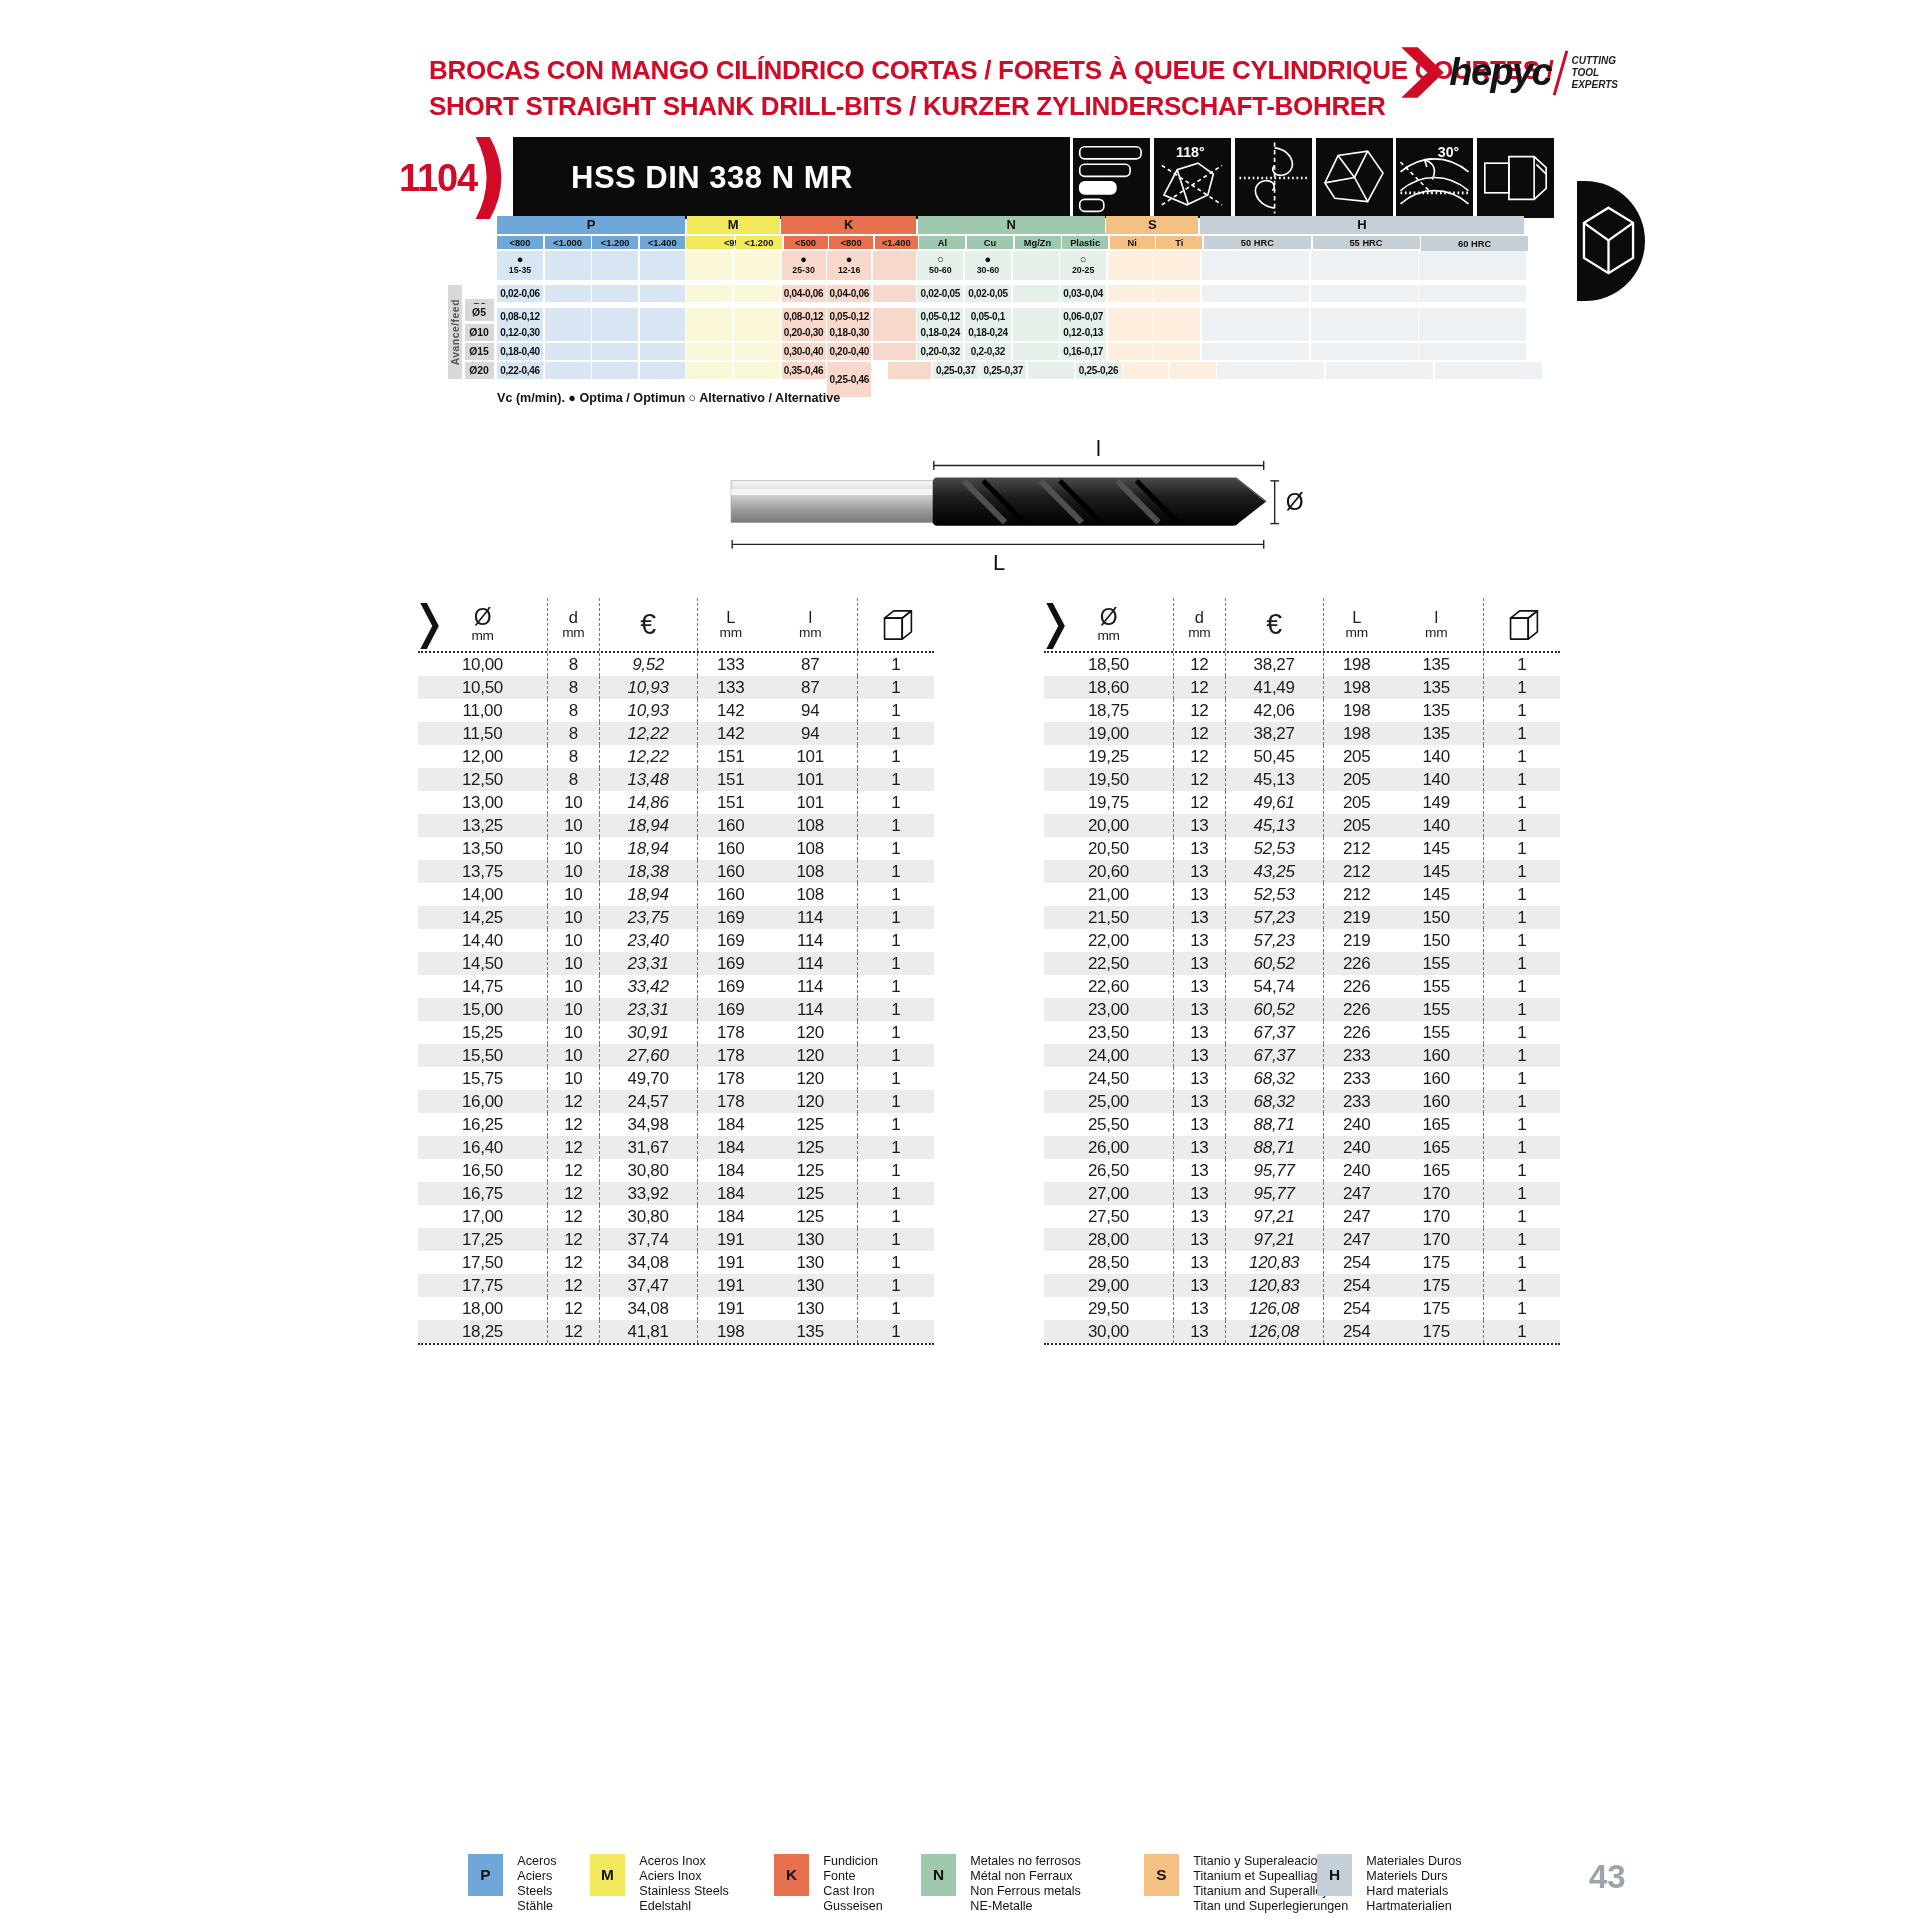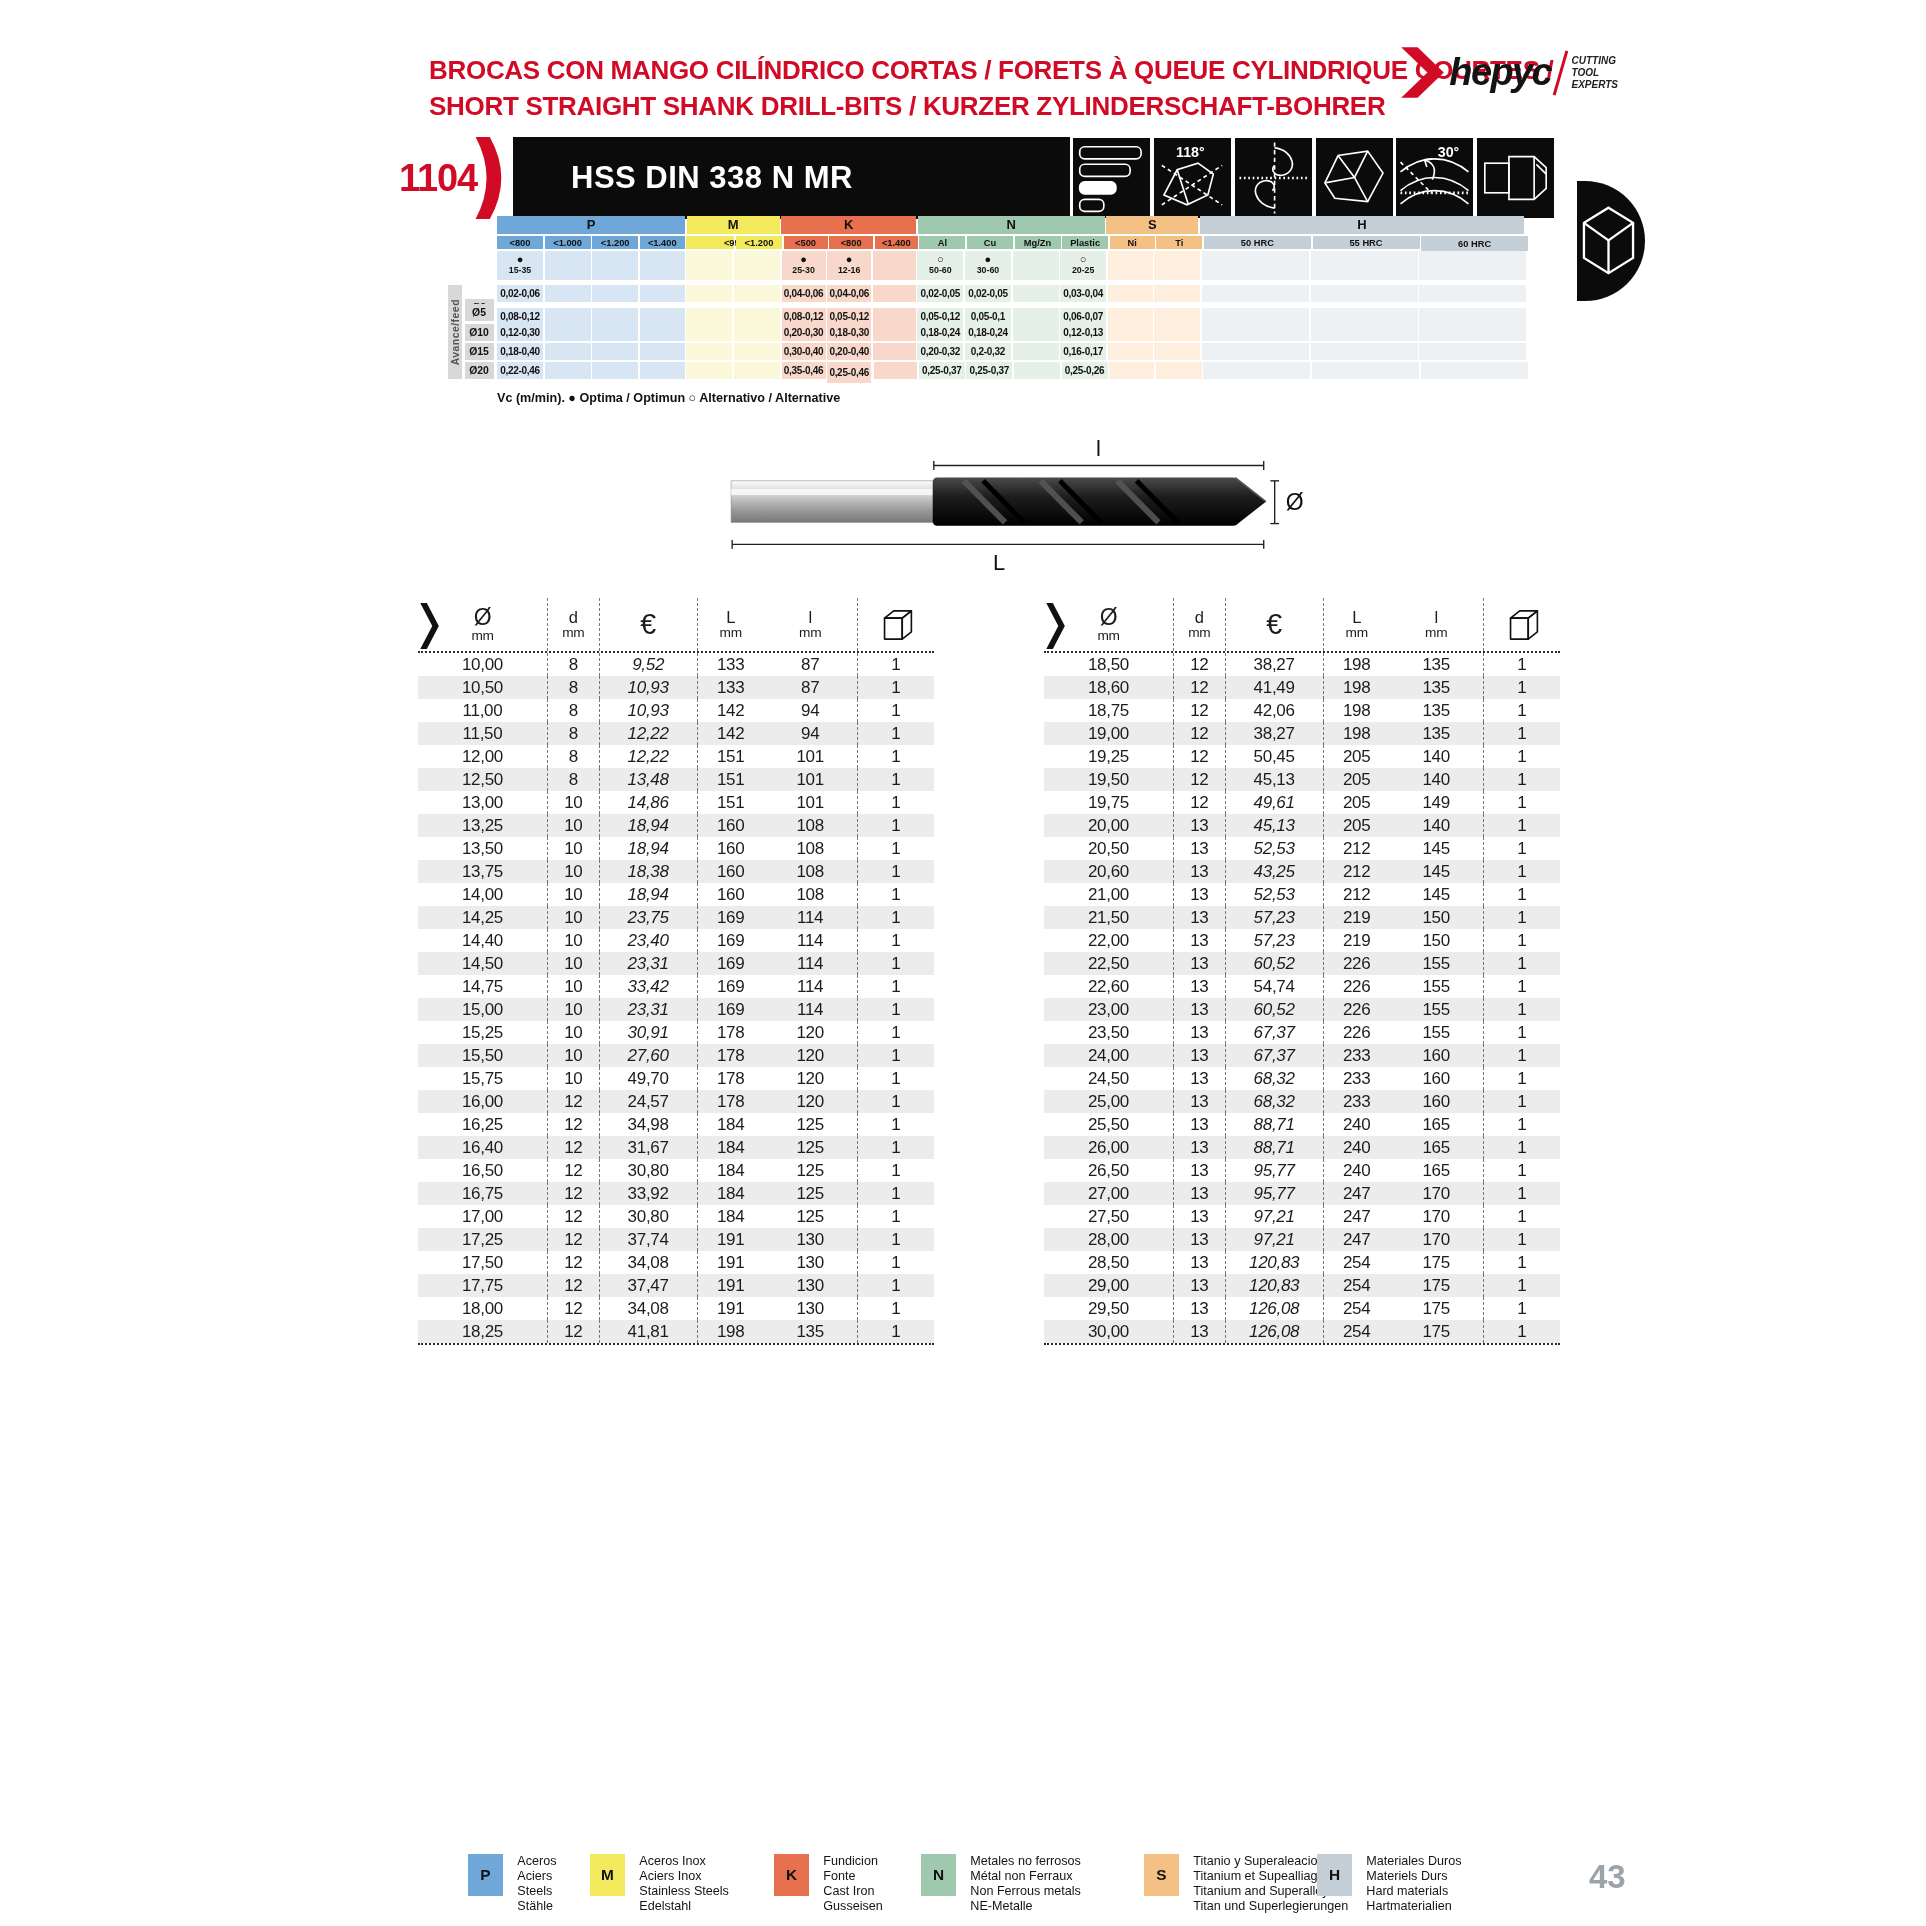--- a/index.html
+++ b/index.html
@@ -361,21 +361,21 @@
         <div class="mcell m-dialabel" style="width: 29px; height: 17px; margin-right: 1.6px; background: rgb(216, 216, 216);">Ø20</div>
       </div>
       <div class="mrow" style="top: 146px; height: 17px; left: 49px;">
         <div class="mcell m-feed" style="width: 46px; height: 17px; margin-right: 1.6px; background: rgb(216, 229, 243);">0,22-0,46</div>
         <div class="mcell m-feed" style="width: 46px; height: 17px; margin-right: 1.6px; background: rgb(216, 229, 243);"></div>
         <div class="mcell m-feed" style="width: 46px; height: 17px; margin-right: 1.6px; background: rgb(216, 229, 243);"></div>
         <div class="mcell m-feed" style="width: 45px; height: 17px; margin-right: 1.6px; background: rgb(216, 229, 243);"></div>
         <div class="mcell m-feed" style="width: 46px; height: 17px; margin-right: 1.6px; background: rgb(251, 248, 218);"></div>
         <div class="mcell m-feed" style="width: 46px; height: 17px; margin-right: 1.6px; background: rgb(251, 248, 218);"></div>
         <div class="mcell m-feed" style="width: 44px; height: 17px; margin-right: 1.6px; background: rgb(248, 216, 202);">0,35-0,46</div>
-        <div class="mcell m-feed" style="width: 44px; height: 21px; margin-right: 3px; background: rgb(248, 216, 202); text-align: right;">0,25-0,46</div>
+        <div class="mcell m-feed" style="width: 44px; height: 35px; margin-right: 17px; background: rgb(248, 216, 202); text-align: right;">0,25-0,46</div>
         <div class="mcell m-feed" style="width: 43px; height: 17px; margin-right: 1.6px; background: rgb(248, 216, 202);"></div>
         <div class="mcell m-feed" style="width: 46px; height: 17px; margin-right: 1.6px; background: rgb(229, 240, 233);">0,25-0,37</div>
         <div class="mcell m-feed" style="width: 46px; height: 17px; margin-right: 1.6px; background: rgb(229, 240, 233);">0,25-0,37</div>
         <div class="mcell m-feed" style="width: 46px; height: 17px; margin-right: 1.6px; background: rgb(229, 240, 233);"></div>
         <div class="mcell m-feed" style="width: 46px; height: 17px; margin-right: 1.6px; background: rgb(229, 240, 233);">0,25-0,26</div>
         <div class="mcell m-feed" style="width: 45px; height: 17px; margin-right: 1.6px; background: rgb(253, 238, 222);"></div>
         <div class="mcell m-feed" style="width: 46px; height: 17px; margin-right: 1.6px; background: rgb(253, 238, 222);"></div>
         <div class="mcell m-feed" style="width: 107px; height: 17px; margin-right: 1.6px; background: rgb(237, 241, 244);"></div>
         <div class="mcell m-feed" style="width: 107px; height: 17px; margin-right: 1.6px; background: rgb(237, 241, 244);"></div>
         <div class="mcell m-feed" style="width: 107px; height: 17px; margin-right: 1.6px; background: rgb(237, 241, 244);"></div>

